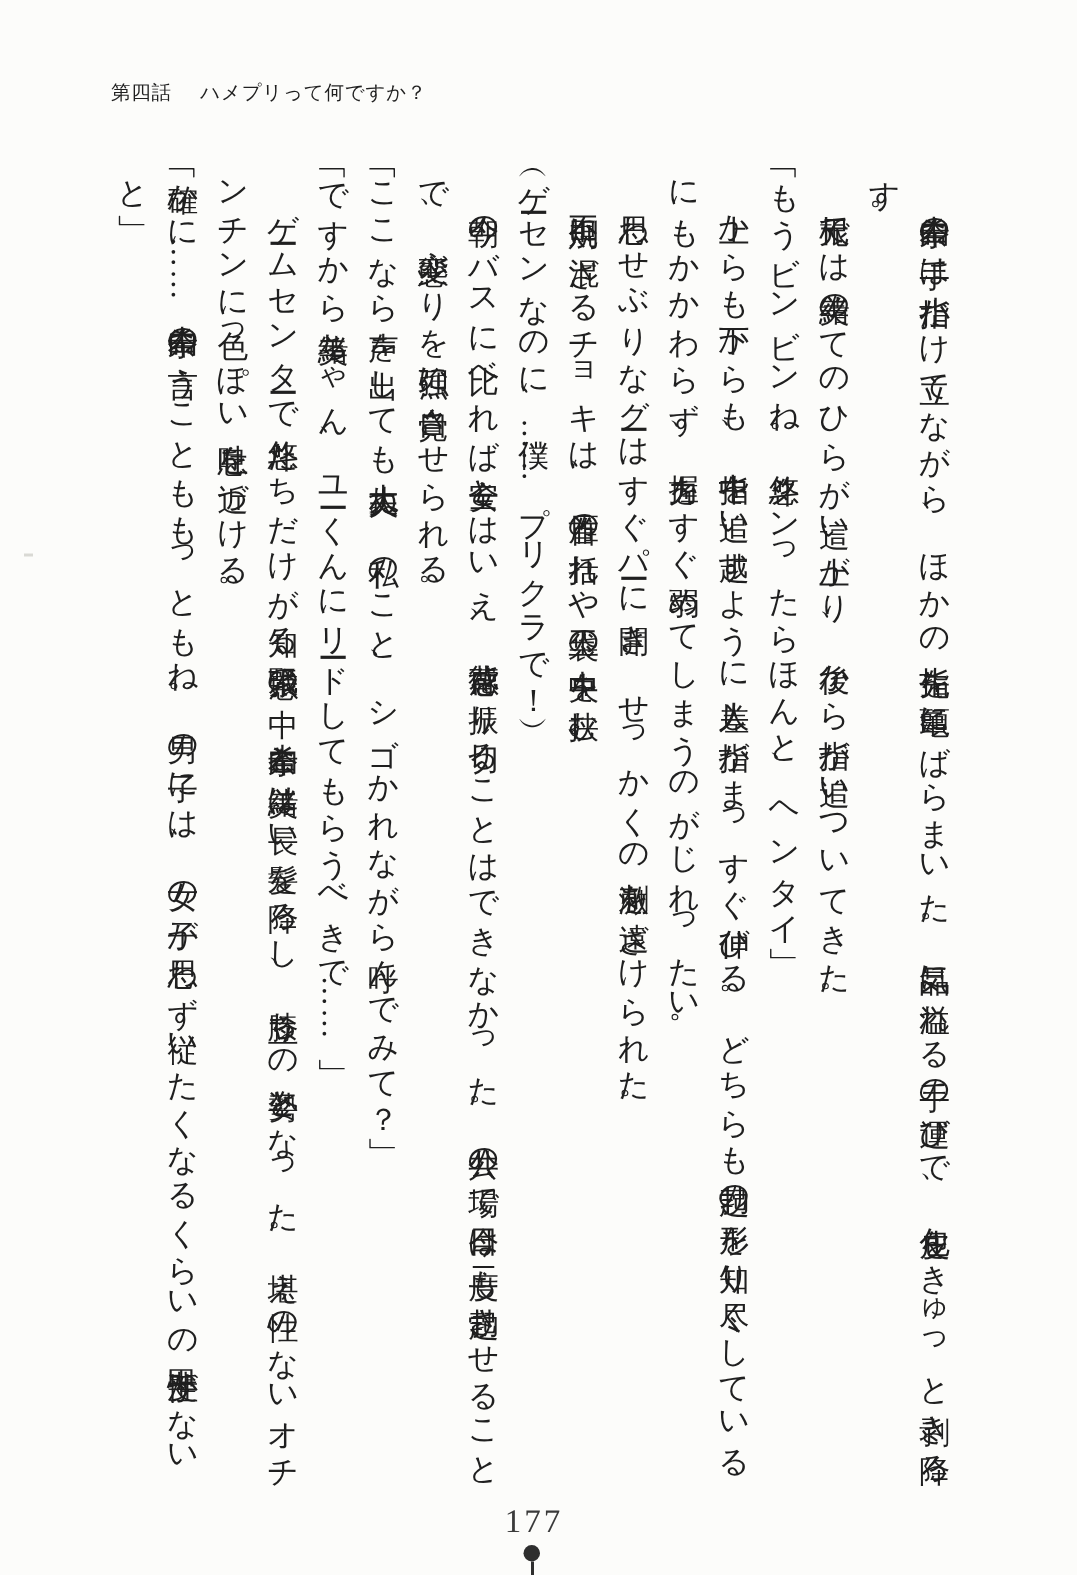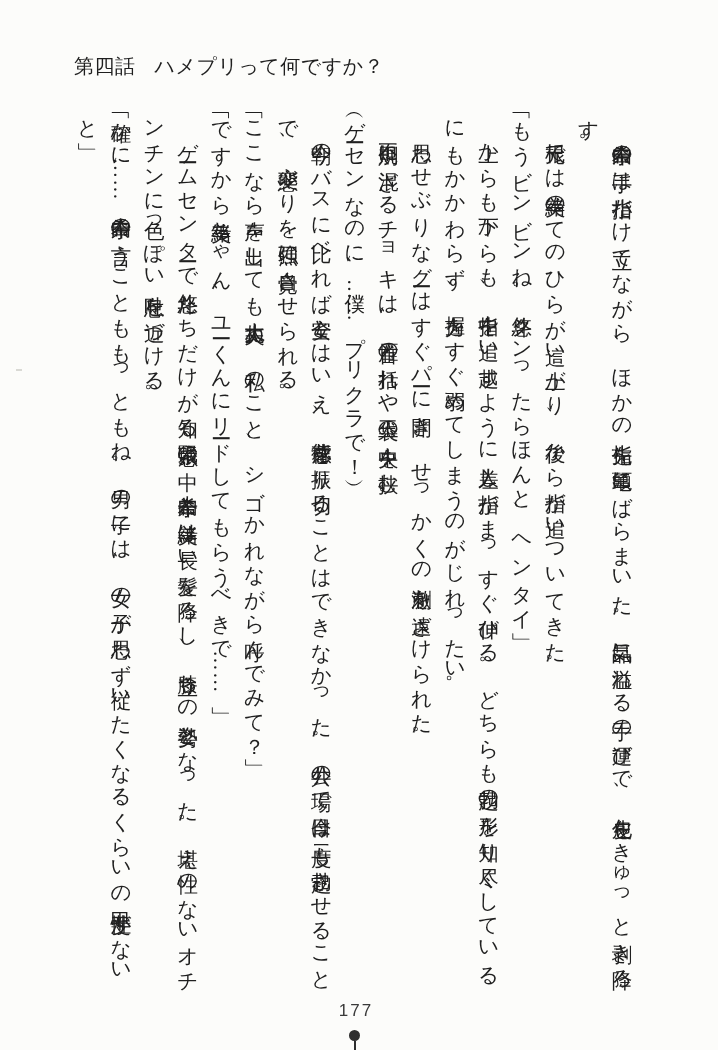--- a/index.html
+++ b/index.html
@@ -19,21 +19,21 @@
   }
   .page {
     position: absolute;
     inset: 0;
   }
   
   .chapter-header {
     position: absolute;
     top: 53px;
     left: 74px;
-    font-size: 20px;
+    font-size: 13px;
     color: var(--ink);
     white-space: nowrap;
     letter-spacing: 0.5px;
   }
   .title-gap {
     display: inline-block;
     width: 19px;
   }
   
   .text-block {
@@ -51,22 +51,22 @@
   .text-block p {
     margin: 0;
   }
   
   .page-number {
     position: absolute;
     top: 1001px;
     left: 0;
     width: 712px;
     text-align: center;
-    font-family: Liberation Sans, sans-serif;
-    font-size: 17px;
+    font-family: Liberation Serif, serif;
+    font-size: 22px;
     letter-spacing: 2px;
     color: var(--page_number_ink);
   }
   
   .bottom-marker {
     position: absolute;
     left: 349px;
     top: 1030px;
     width: 12px;
     height: 20px;

